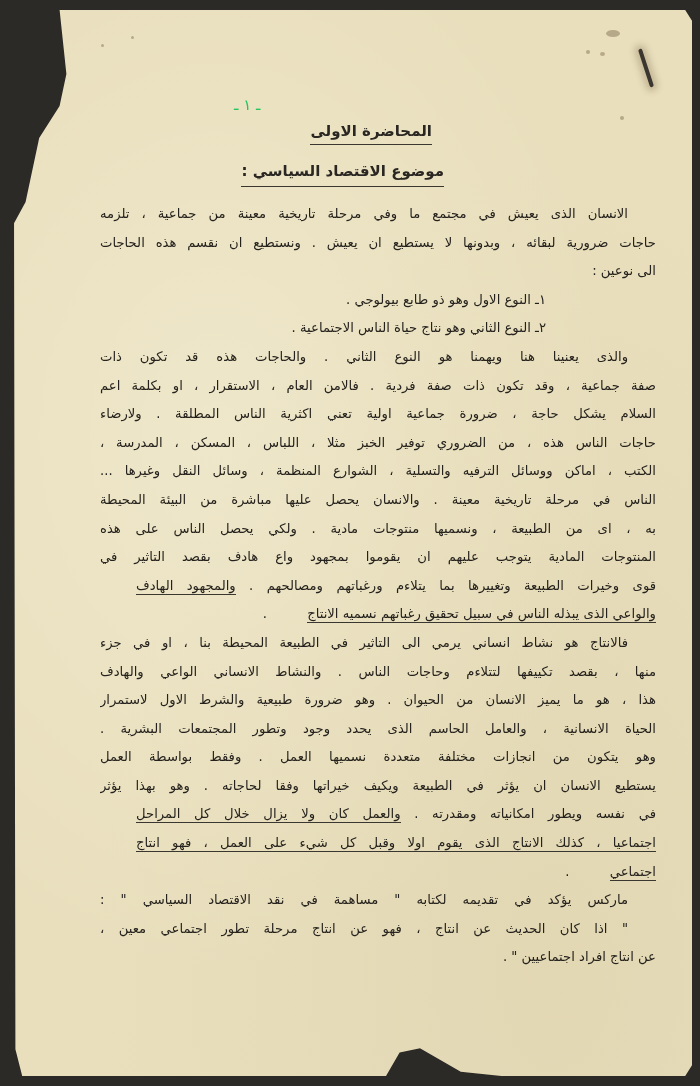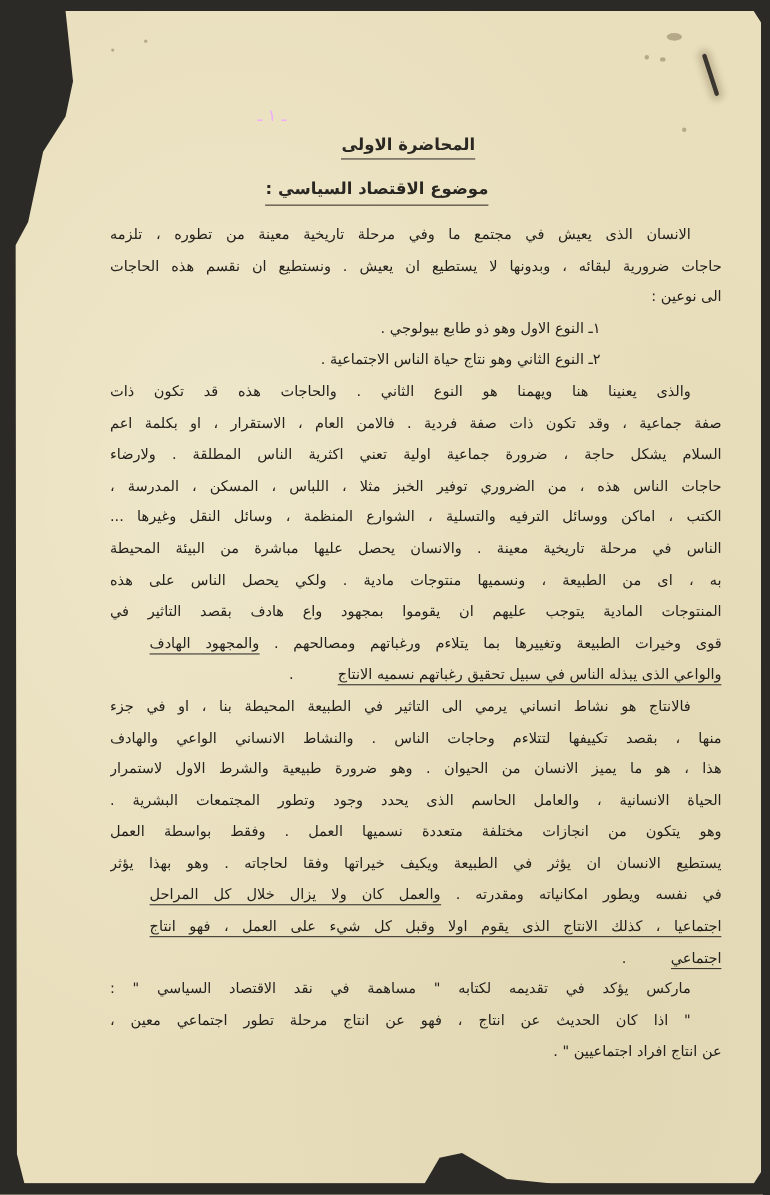--- a/index.html
+++ b/index.html
@@ -26,21 +26,21 @@
     position: absolute; border-radius: 50%;
     background: rgba(90,70,40,0.35);
   }
   .staple {
     position: absolute; left: 644px; top: 48px; width: 4px; height: 40px;
     background: #3b3630; transform: rotate(-18deg); border-radius: 2px;
     box-shadow: 0 0 6px 4px rgba(90,70,40,0.25);
   }
   .page-number {
     position: absolute; left: 234px; top: 96px;
-    font-size: 15px; color: #f0abfc; letter-spacing: 2px;
+    font-size: 15px; color: #22c55e; letter-spacing: 2px;
   }
   .title {
     position: absolute; right: 268px; top: 122px;
     font-size: 15px; font-weight: bold; color: #2a2722;
     direction: rtl; padding-bottom: 4px;
     border-bottom: 1.5px solid #3a3630;
     margin-left: 35px;
   }
   .subtitle {
     position: absolute; right: 256px; top: 162px;
@@ -75,21 +75,21 @@
 <div class="stain" style="left:600px;top:52px;width:5px;height:4px;"></div>
 <div class="stain" style="left:101px;top:44px;width:3px;height:3px;"></div>
 <div class="stain" style="left:131px;top:36px;width:3px;height:3px;"></div>
 <div class="stain" style="left:620px;top:116px;width:4px;height:4px;"></div>
 
 <div class="page-number">ـ ١ ـ</div>
 <div class="title">المحاضرة الاولى</div>
 <div class="subtitle">موضوع الاقتصاد السياسي :</div>
 
 <div class="body-text" id="body-text">
-    <div class="line indent"><span>الانسان الذى يعيش في مجتمع ما وفي مرحلة تاريخية معينة من تطوره ، تلزمه</span></div>
+    <div class="line indent"><span>الانسان الذى يعيش في مجتمع ما وفي مرحلة تاريخية معينة من جماعية ، تلزمه</span></div>
     <div class="line"><span>حاجات ضرورية لبقائه ، وبدونها لا يستطيع ان يعيش . ونستطيع ان نقسم هذه الحاجات</span></div>
     <div class="line short"><span>الى نوعين :</span></div>
     <div class="line indent-list"><span>١ـ النوع الاول وهو ذو طابع بيولوجي .</span></div>
     <div class="line indent-list"><span>٢ـ النوع الثاني وهو نتاج حياة الناس الاجتماعية .</span></div>
     <div class="line indent"><span>والذى يعنينا هنا ويهمنا هو النوع الثاني . والحاجات هذه قد تكون ذات</span></div>
     <div class="line"><span>صفة جماعية ، وقد تكون ذات صفة فردية . فالامن العام ، الاستقرار ، او بكلمة اعم</span></div>
     <div class="line"><span>السلام يشكل حاجة ، ضرورة جماعية اولية تعني اكثرية الناس المطلقة . ولارضاء</span></div>
     <div class="line"><span>حاجات الناس هذه ، من الضروري توفير الخبز مثلا ، اللباس ، المسكن ، المدرسة ،</span></div>
     <div class="line"><span>الكتب ، اماكن ووسائل الترفيه والتسلية ، الشوارع المنظمة ، وسائل النقل وغيرها ...</span></div>
     <div class="line"><span>الناس في مرحلة تاريخية معينة . والانسان يحصل عليها مباشرة من البيئة المحيطة</span></div>

